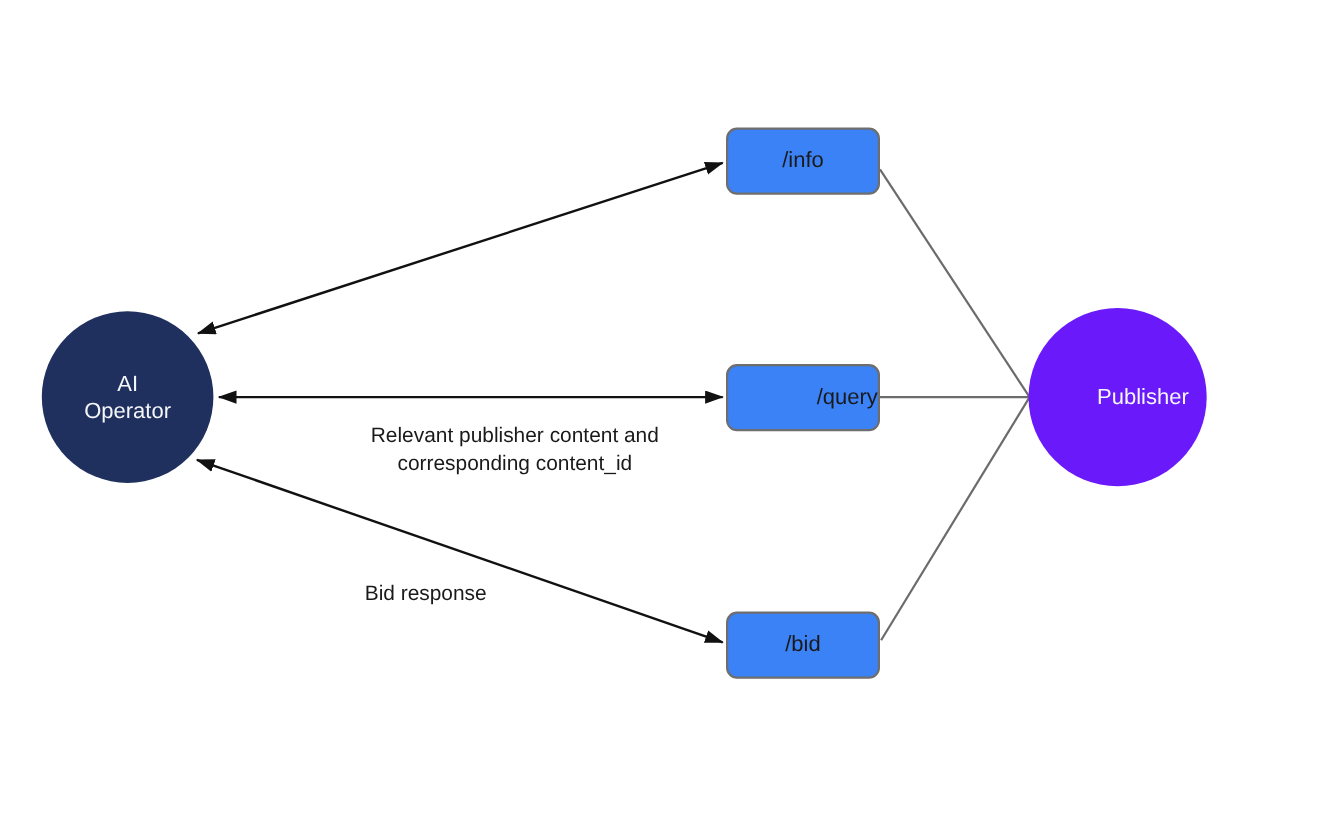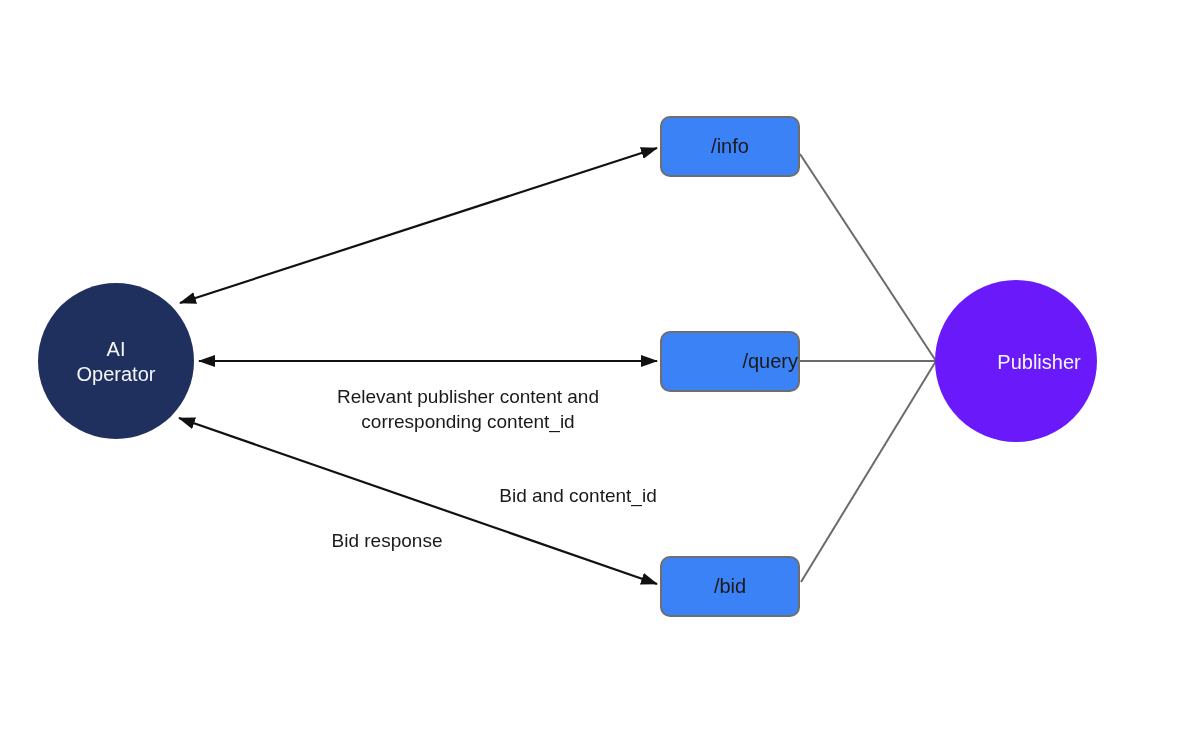--- a/index.html
+++ b/index.html
@@ -92,16 +92,15 @@
   <div class="endpoint endpoint-bid">
     <span>/bid</span>
   </div>
 
   <div class="node-label ai-operator-label">AI
 Operator</div>
   <div class="node-label publisher-label">Publisher</div>
 
   <div class="edge-label label-query-response">Relevant publisher content and
 corresponding content_id</div>
-  <div class="edge-label label-bid-request">Bid and content_id</div>
   <div class="edge-label label-bid-response">Bid response</div>
 
 </div>
 
 </body></html>

